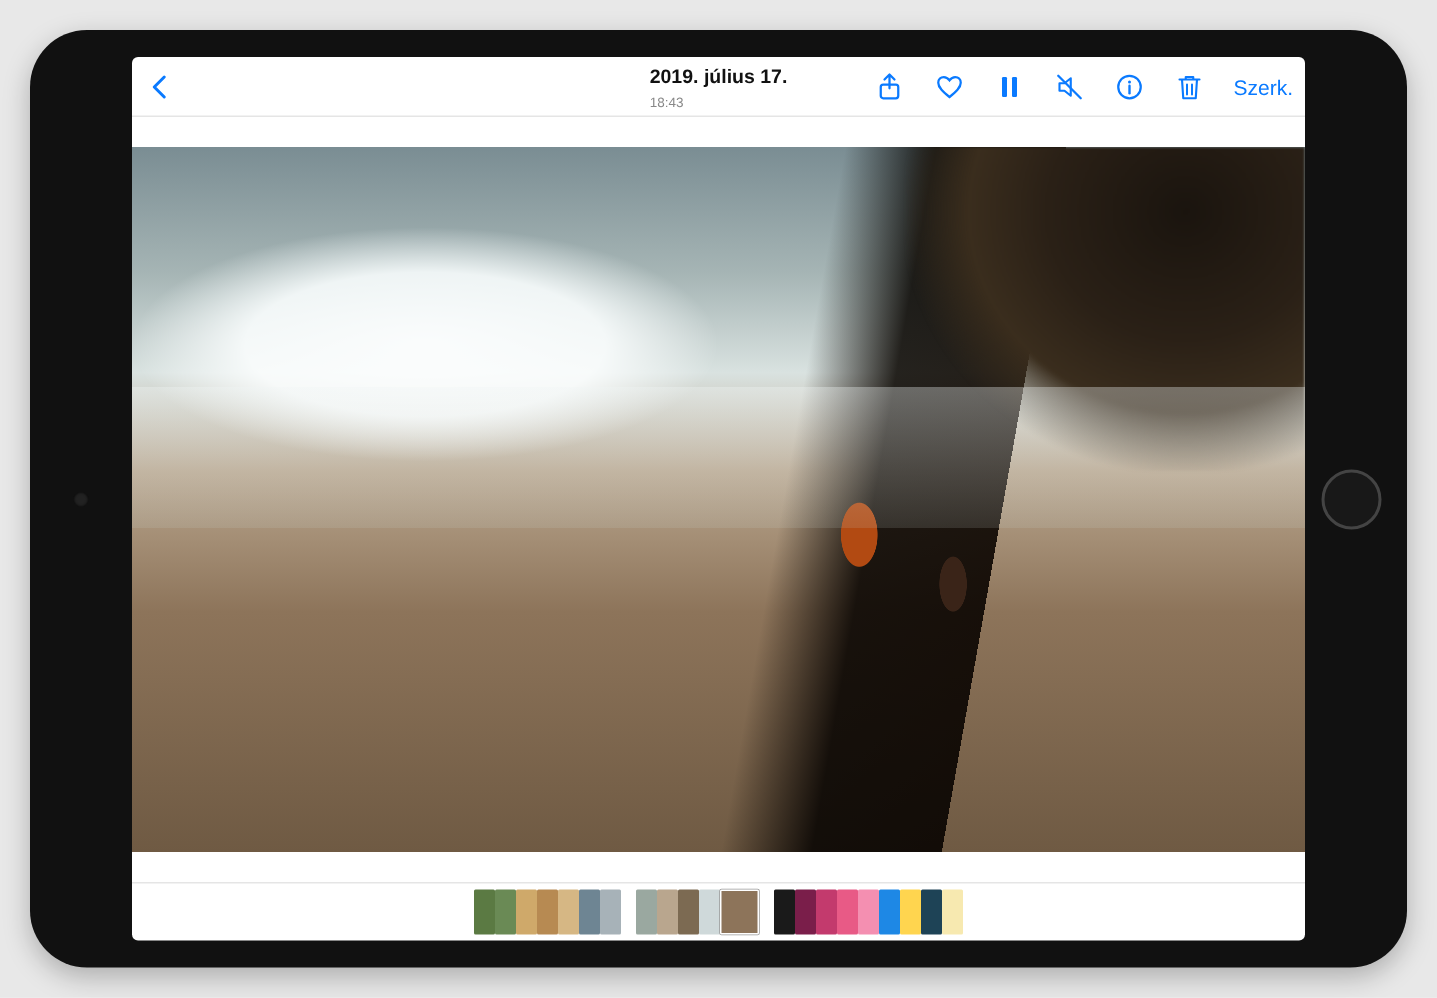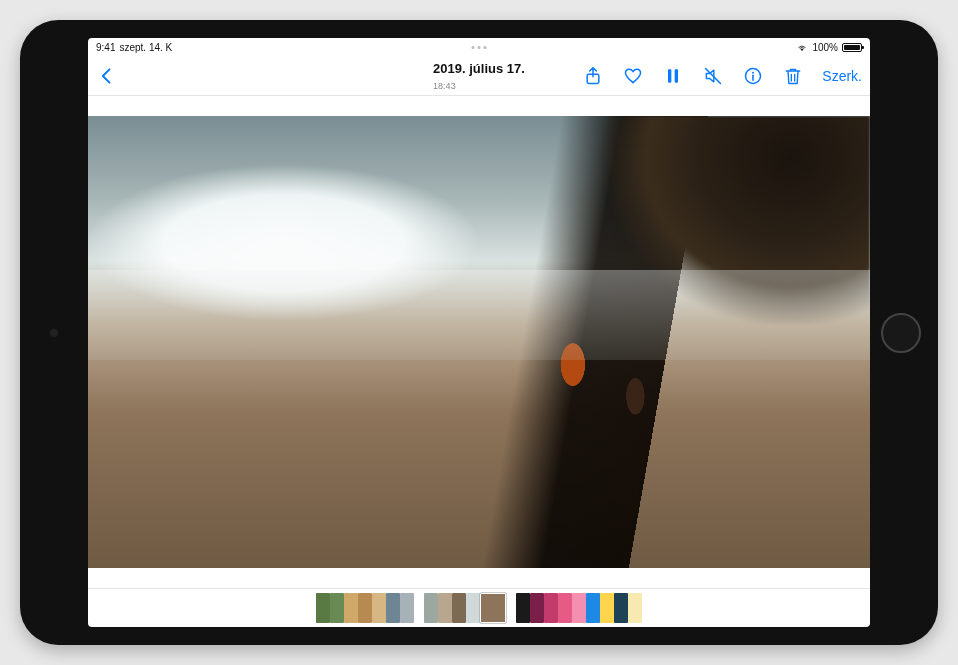--- a/index.html
+++ b/index.html
@@ -86,42 +86,20 @@
 </head>
 <body>
 
 <div class="stage">
   <div class="ipad">
     <div class="camera"></div>
     <div class="home-btn"></div>
 
     <div class="screen">
 
-      <div class="status">
-        <div class="left">
-          <span>9:41</span>
-          <span>szept. 14. K</span>
-        </div>
-        <div class="multitask-dots">
-          <span></span>
-            <span></span>
-            <span></span>
-        </div>
-        <div class="right">
-          <svg class="wifi" viewBox="0 0 24 18">
-            <path d="M12 16 L9 12.5 Q12 10 15 12.5 Z" fill="#111"></path>
-            <path d="M5 9 Q12 3 19 9" fill="none" stroke="#111" stroke-width="1.6"></path>
-            <path d="M7.5 11 Q12 7 16.5 11" fill="none" stroke="#111" stroke-width="1.6"></path>
-          </svg>
-          <span>100%</span>
-          <div class="battery">
-              <div class="fill"></div>
-            </div>
-        </div>
-      </div>
 
       <div class="nav">
         <div class="left-area">
           <span class="icon-btn ios-blue">
             <svg viewBox="0 0 24 24">
                 <path d="M15 4 L7 12 L15 20" fill="none" stroke="currentColor" stroke-width="2.4" stroke-linecap="round" stroke-linejoin="round"></path>
               </svg>
           </span>
         </div>
 

